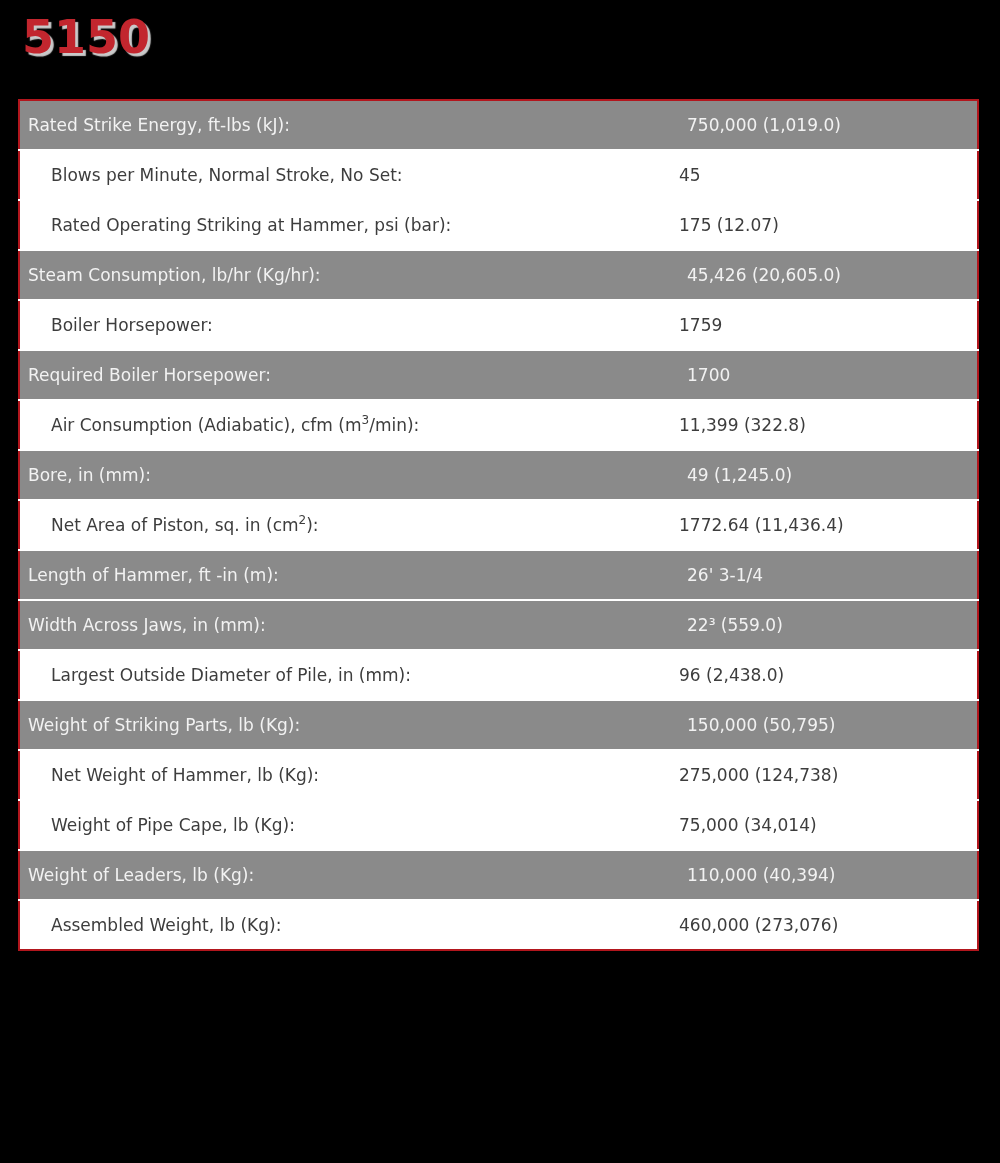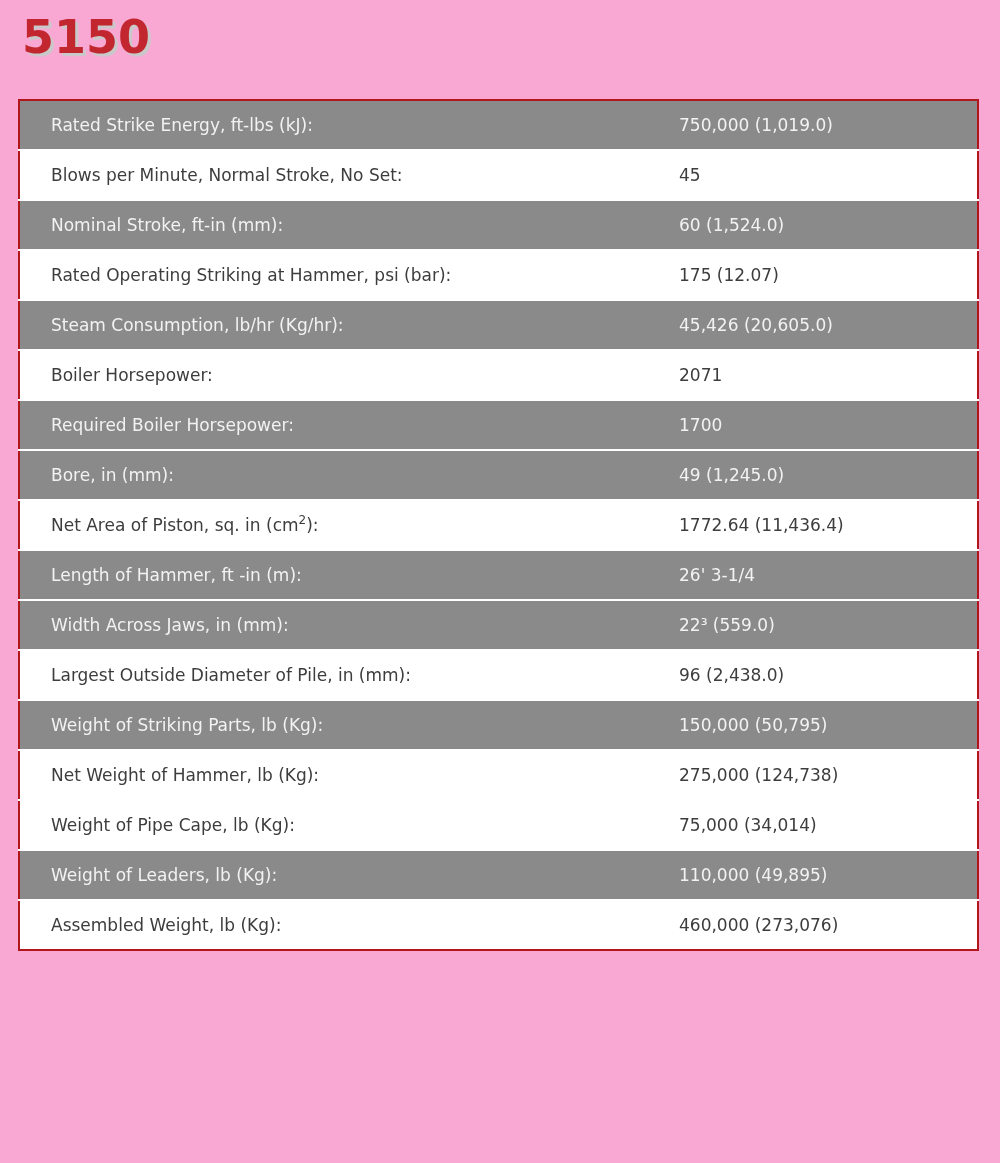--- a/index.html
+++ b/index.html
@@ -6,21 +6,21 @@
   html, body {
     width: 1000px;
     background: #ffffff;
     font-family: "DejaVu Sans", "Liberation Sans", sans-serif;
   }
   .page {
     position: relative;
     width: 1000px;
     height: 1163px;
     overflow: hidden;
-    background: #f9a8d4;
+    background: #000000;
   }
   .model-title {
     position: absolute;
     left: 22px;
     top: 12px;
     font-size: 46px;
     line-height: 1.1;
     font-weight: bold;
     letter-spacing: 0px;
     color: var(--title-red, #c2262e);
@@ -54,20 +54,21 @@
     padding-left: 31px;
   }
   td.value-cell {
     padding-left: 0;
   }
   tr.shaded {
     background: var(--shaded-row-bg, #8a8a8a);
   }
   tr.shaded td {
     color: var(--shaded-row-text, #f2f2f2);
+    padding-left: 8px;
   }
   .spec-table sup {
     font-size: 12px;
     line-height: 0;
   }
 </style>
 </head>
 <body>
 
 <div class="page">
@@ -77,39 +78,39 @@
   <table class="spec-table">
     <tbody>
         <tr class="shaded">
     <td class="label-cell">Rated Strike Energy, ft-lbs (kJ):</td>
     <td class="value-cell">750,000 (1,019.0)</td>
   </tr>
         <tr>
     <td class="label-cell">Blows per Minute, Normal Stroke, No Set:</td>
     <td class="value-cell">45</td>
   </tr>
-        <tr class="shaded">
-    <td class="label-cell">Nominal Stroke, ft-in (mm):</td>
-    <td class="value-cell">60 (1,524.0)</td>
-  </tr>
         <tr>
     <td class="label-cell">Rated Operating Striking at Hammer, psi (bar):</td>
     <td class="value-cell">175 (12.07)</td>
   </tr>
         <tr class="shaded">
     <td class="label-cell">Steam Consumption, lb/hr (Kg/hr):</td>
     <td class="value-cell">45,426 (20,605.0)</td>
   </tr>
         <tr>
     <td class="label-cell">Boiler Horsepower:</td>
-    <td class="value-cell">2071</td>
+    <td class="value-cell">1759</td>
   </tr>
         <tr class="shaded">
     <td class="label-cell">Required Boiler Horsepower:</td>
     <td class="value-cell">1700</td>
+  </tr>
+        <tr>
+    <td class="label-cell">Air Consumption (Adiabatic), cfm (m<sup>3</sup>/min):</td>
+    <td class="value-cell">11,399 (322.8)</td>
   </tr>
         <tr class="shaded">
     <td class="label-cell">Bore, in (mm):</td>
     <td class="value-cell">49 (1,245.0)</td>
   </tr>
         <tr>
     <td class="label-cell">Net Area of Piston, sq. in (cm<sup>2</sup>):</td>
     <td class="value-cell">1772.64 (11,436.4)</td>
   </tr>
         <tr class="shaded">
@@ -131,21 +132,21 @@
         <tr>
     <td class="label-cell">Net Weight of Hammer, lb (Kg):</td>
     <td class="value-cell">275,000 (124,738)</td>
   </tr>
         <tr>
     <td class="label-cell">Weight of Pipe Cape, lb (Kg):</td>
     <td class="value-cell">75,000 (34,014)</td>
   </tr>
         <tr class="shaded">
     <td class="label-cell">Weight of Leaders, lb (Kg):</td>
-    <td class="value-cell">110,000 (49,895)</td>
+    <td class="value-cell">110,000 (40,394)</td>
   </tr>
         <tr>
     <td class="label-cell">Assembled Weight, lb (Kg):</td>
     <td class="value-cell">460,000 (273,076)</td>
   </tr>
       </tbody>
   </table>
 
 </div>
 

